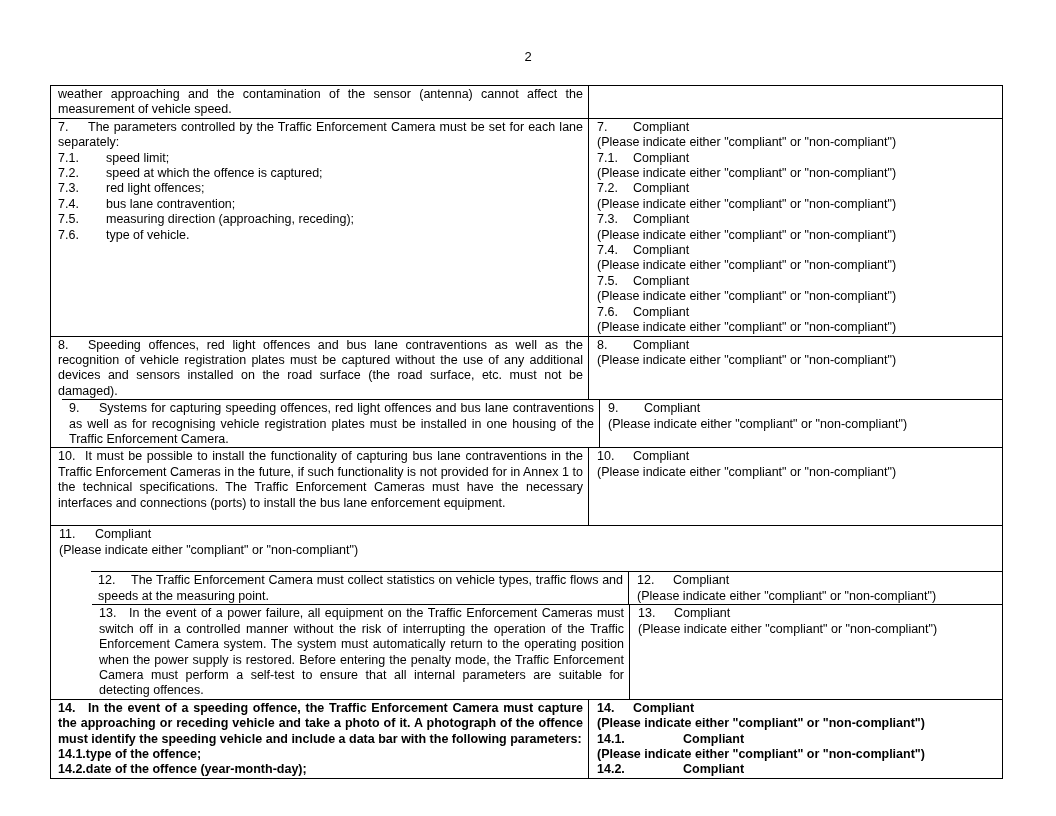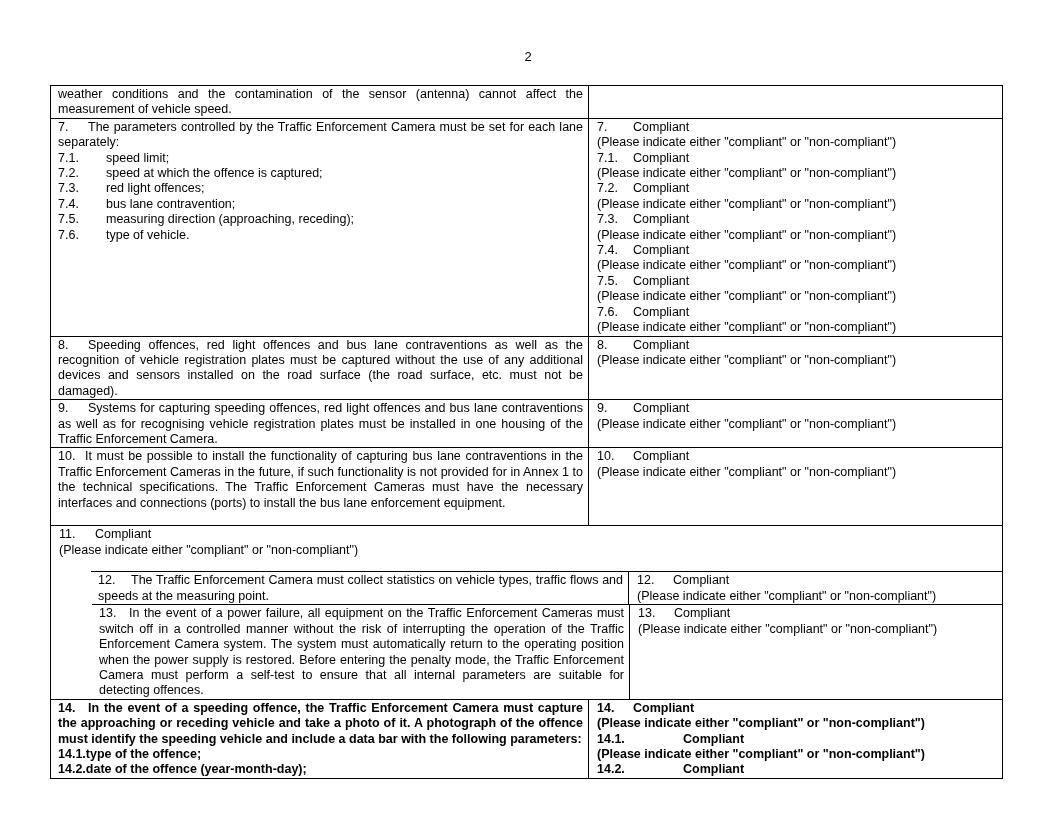--- a/index.html
+++ b/index.html
@@ -59,21 +59,21 @@
   .line { white-space: normal; }
 </style>
 </head>
 <body>
 
 <div class="page-number">2</div>
 
 <div class="doc-table">
     <div class="row" style="min-height: 30px;">
       <div class="cell cell-l">
-        <div class="para justify">weather conditions and the contamination of the sensor (antenna) cannot affect the measurement of vehicle speed.</div>
+        <div class="para justify">weather approaching and the contamination of the sensor (antenna) cannot affect the measurement of vehicle speed.</div>
       </div>
       <div class="cell cell-r"></div>
     </div>
     <div class="row" style="min-height: 216px;">
       <div class="cell cell-l">
         <div class="para justify"><span class="num" style="min-width: 30px;">7.</span>The parameters controlled by the Traffic Enforcement Camera must be set for each lane separately:</div>
         <div class="para"><span class="num" style="min-width: 48px;">7.1.</span>speed limit;</div>
         <div class="para"><span class="num" style="min-width: 48px;">7.2.</span>speed at which the offence is captured;</div>
         <div class="para"><span class="num" style="min-width: 48px;">7.3.</span>red light offences;</div>
         <div class="para"><span class="num" style="min-width: 48px;">7.4.</span>bus lane contravention;</div>
@@ -99,21 +99,21 @@
     </div>
     <div class="row" style="min-height: 62px;">
       <div class="cell cell-l">
         <div class="para justify"><span class="num" style="min-width: 30px;">8.</span>Speeding offences, red light offences and bus lane contraventions as well as the recognition of vehicle registration plates must be captured without the use of any additional devices and sensors installed on the road surface (the road surface, etc. must not be damaged).</div>
       </div>
       <div class="cell cell-r">
         <div class="line"><span class="num" style="min-width: 36px;">8.</span><span>Compliant</span></div>
         <div class="line note">(Please indicate either "compliant" or "non-compliant")</div>
       </div>
     </div>
-    <div class="row" style="min-height: 46px;">
+    <div class="row" style="min-height: 46px; margin-left: 11px;">
       <div class="cell cell-l">
         <div class="para justify"><span class="num" style="min-width: 30px;">9.</span>Systems for capturing speeding offences, red light offences and bus lane contraventions as well as for recognising vehicle registration plates must be installed in one housing of the Traffic Enforcement Camera.</div>
       </div>
       <div class="cell cell-r">
         <div class="line"><span class="num" style="min-width: 36px;">9.</span><span>Compliant</span></div>
         <div class="line note">(Please indicate either "compliant" or "non-compliant")</div>
       </div>
     </div>
     <div class="row" style="min-height: 78px;">
       <div class="cell cell-l">

